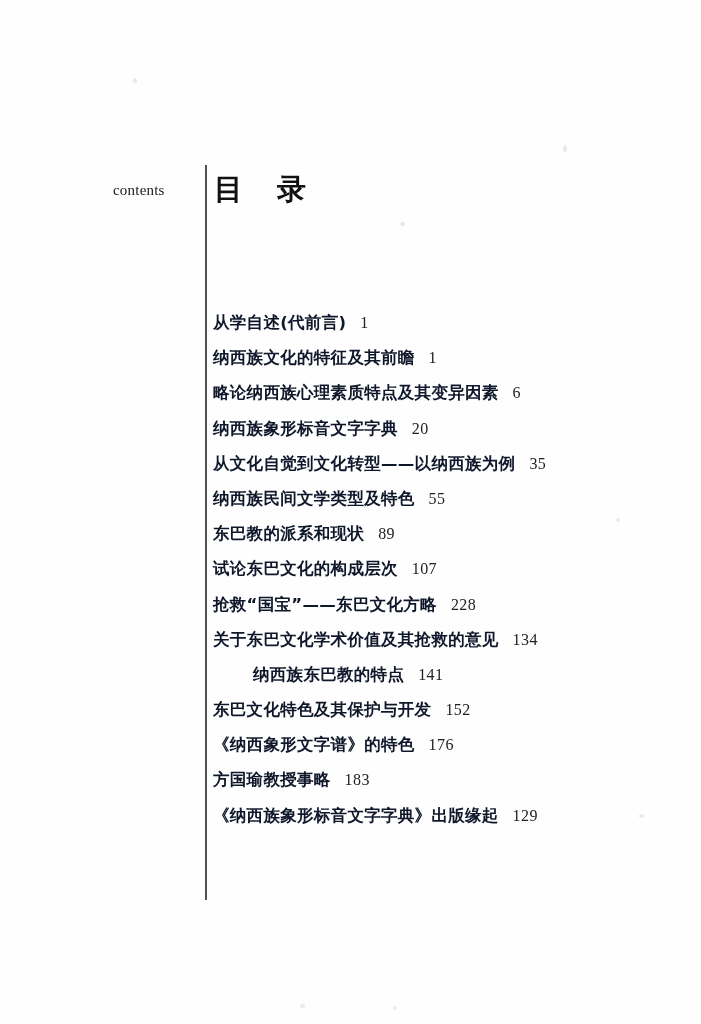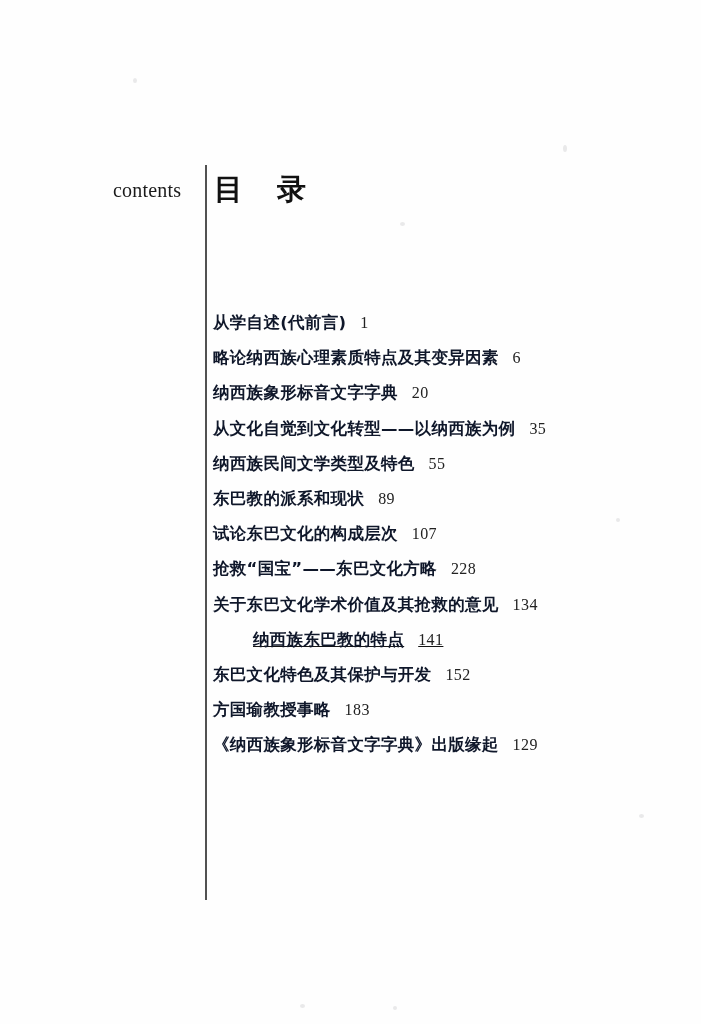--- a/index.html
+++ b/index.html
@@ -46,21 +46,21 @@
     left: 0;
     top: 176px;
     width: 100%;
     height: 40px;
   }
   .header-latin {
     position: absolute;
     left: 113px;
     top: 0;
     font-family: "Liberation Serif", "DejaVu Serif", serif;
-    font-size: 20px;
+    font-size: 15px;
     line-height: 28px;
     color: #1a1a1a;
     letter-spacing: 0.2px;
   }
   .header-cjk {
     position: absolute;
     left: 214px;
     top: -7px;
     font-family: "DejaVu Sans", "Liberation Sans", sans-serif;
     font-size: 29px;
@@ -78,21 +78,20 @@
     top: 312px;
     width: 460px;
   }
   .toc-entry {
     height: 35.2px;
     white-space: nowrap;
     color: #141414;
   }
   .toc-entry.cont {
     padding-left: 40px;
-    text-decoration: underline;
   }
   .toc-title {
     font-family: "DejaVu Sans", "Liberation Sans", sans-serif;
     font-size: 16.5px;
     font-weight: bold;
     color: #0f172a;
     letter-spacing: 0.3px;
   }
   .toc-page {
     font-family: "Liberation Serif", "DejaVu Serif", serif;
@@ -125,20 +124,23 @@
     <div class="header-latin">contents</div>
     <div class="header-cjk">目  录</div>
   </div>
 
   <div class="toc">
 
     <div class="toc-entry">
       <span class="toc-title">从学自述(代前言)</span><span class="toc-page">1</span>
     </div>
 
+    <div class="toc-entry">
+      <span class="toc-title">纳西族文化的特征及其前瞻</span><span class="toc-page">1</span>
+    </div>
 
     <div class="toc-entry">
       <span class="toc-title">略论纳西族心理素质特点及其变异因素</span><span class="toc-page">6</span>
     </div>
 
     <div class="toc-entry">
       <span class="toc-title">纳西族象形标音文字字典</span><span class="toc-page">20</span>
     </div>
 
     <div class="toc-entry">
@@ -168,20 +170,23 @@
 
 
     <div class="toc-entry cont">
       <span class="toc-title">纳西族东巴教的特点</span><span class="toc-page">141</span>
     </div>
 
     <div class="toc-entry">
       <span class="toc-title">东巴文化特色及其保护与开发</span><span class="toc-page">152</span>
     </div>
 
+    <div class="toc-entry">
+      <span class="toc-title">《纳西象形文字谱》的特色</span><span class="toc-page">176</span>
+    </div>
 
     <div class="toc-entry">
       <span class="toc-title">方国瑜教授事略</span><span class="toc-page">183</span>
     </div>
 
     <div class="toc-entry">
       <span class="toc-title">《纳西族象形标音文字字典》出版缘起</span><span class="toc-page">129</span>
     </div>
 
   </div>

